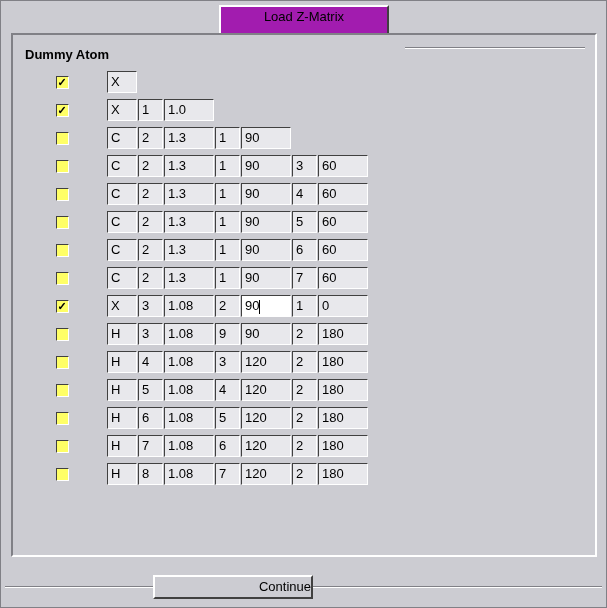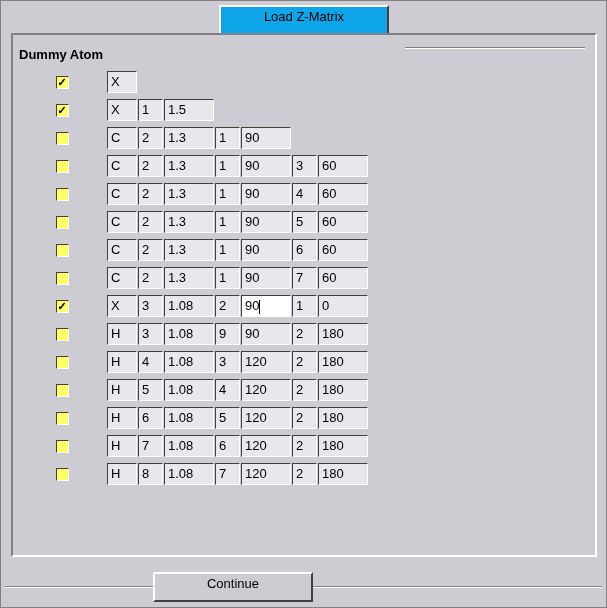--- a/index.html
+++ b/index.html
@@ -27,21 +27,21 @@
     left: 4px;
     right: 4px;
     height: 27px;
   }
   .load-btn {
     position: absolute;
     left: 214px;
     top: 0;
     width: 170px;
     height: 36px;
-    background: #0ea5e9;
+    background: #a21caf;
     border-top: 2px solid #fff;
     border-left: 2px solid #fff;
     border-right: 2px solid #404040;
     border-bottom: 2px solid #404040;
     text-align: center;
     line-height: 20px;
     font-size: 13px;
     cursor: pointer;
   }
   .inner-panel {
@@ -62,21 +62,21 @@
     top: 12px;
     right: 10px;
     width: 180px;
     height: 0;
     border-top: 1px solid #808086;
     border-bottom: 1px solid #fff;
   }
   .section-label {
     font-weight: bold;
     font-size: 13px;
-    margin: 4px 0 6px 2px;
+    margin: 4px 0 6px 8px;
   }
   .rows {
     display: flex;
     flex-direction: column;
   }
   .row {
     display: flex;
     align-items: center;
     height: 28px;
     gap: 0;
@@ -137,27 +137,27 @@
     display: flex;
     align-items: center;
   }
   .hr-seg {
     flex: 0 0 auto;
     height: 0;
     border-top: 1px solid #808086;
     border-bottom: 1px solid #fff;
   }
   .btn {
-    height: 30px;
+    height: 24px;
     background: #ccccd2;
     border-top: 2px solid #fff;
     border-left: 2px solid #fff;
     border-right: 2px solid #404040;
     border-bottom: 2px solid #404040;
-    text-align: center;
+    text-align: right;
     line-height: 20px;
     font-size: 13px;
     cursor: pointer;
   }
   .caret::after {
     content: "";
     display: inline-block;
     width: 1px;
     height: 14px;
     background: #000;
@@ -183,21 +183,21 @@
             <div class="cb checked"></div>
           </div>
           <div class="cell w-atom">X</div>
         </div>
         <div class="row">
           <div class="cb-wrap">
             <div class="cb checked"></div>
           </div>
           <div class="cell w-atom">X</div>
           <div class="cell w-idx">1</div>
-          <div class="cell w-val">1.5</div>
+          <div class="cell w-val">1.0</div>
         </div>
         <div class="row">
           <div class="cb-wrap">
             <div class="cb"></div>
           </div>
           <div class="cell w-atom">C</div>
           <div class="cell w-idx">2</div>
           <div class="cell w-val">1.3</div>
           <div class="cell w-idx">1</div>
           <div class="cell w-val">90</div>

